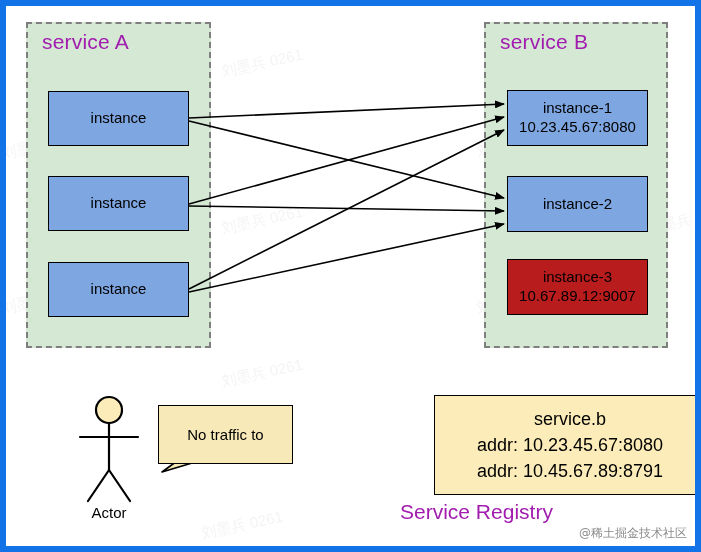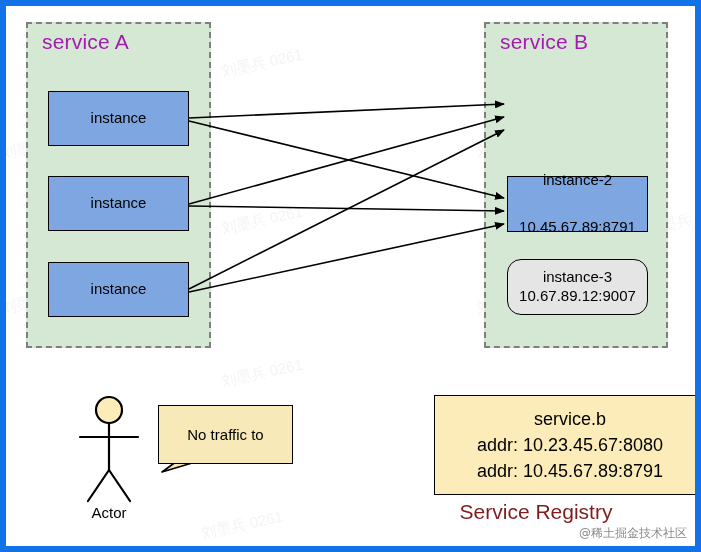--- a/index.html
+++ b/index.html
@@ -46,21 +46,21 @@
     display:flex;
     flex-direction:column;
     align-items:center;
     justify-content:center;
     font-size:15px;
     color:#000;
     line-height:1.25;
     text-align:center;
   }
   .node.blue{background:#7ea6e0;}
-  .node.red{background:#e5e5e5;border-radius:14px;}
+  .node.red{background:#b91c1c;}
   .edges{position:absolute;left:0;top:0;width:689px;height:540px;pointer-events:none;}
   .bubble{
     position:absolute;
     background:#f7eab8;
     border:1.6px solid #000;
     box-sizing:border-box;
     display:flex;
     flex-direction:column;
     align-items:center;
     justify-content:center;
@@ -80,22 +80,22 @@
     justify-content:center;
     font-size:18px;
     line-height:1.45;
     color:#000;
     text-align:center;
     margin-left:34px;
   }
   .registry-label{
     position:absolute;
     font-size:21px;
-    color:#7f1d1d;
-    text-align:center;
+    color:#a21caf;
+    text-align:left;
     width:272px;
   }
   .actor-label{
     position:absolute;
     font-size:15px;
     color:#000;
     text-align:center;
     width:80px;
   }
   .corner-wm{
@@ -135,23 +135,26 @@
     <span>instance</span>
   </div>
   <div class="node blue" style="left:42px;top:256px;width:141px;height:55px;">
     <span>instance</span>
   </div>
 
   <div class="service-box" style="left:478px;top:16px;width:184px;height:326px;">
     <div class="service-title">service B</div>
   </div>
 
+  <div class="node blue" style="left:501px;top:84px;width:141px;height:56px;">
+    <span>instance-1</span>
+    <span>10.23.45.67:8080</span>
+  </div>
   <div class="node blue" style="left:501px;top:170px;width:141px;height:56px;gap:28px;">
     <span>instance-2</span>
-    <span>10.45.67.89:8791</span>
   </div>
   <div class="node red" style="left:501px;top:253px;width:141px;height:56px;">
     <span>instance-3</span>
     <span>10.67.89.12:9007</span>
   </div>
 
   <svg class="edges" viewBox="0 0 689 540">
     <defs>
       <marker id="ah" markerWidth="10" markerHeight="8" refX="9" refY="4" orient="auto" markerUnits="userSpaceOnUse">
         <path d="M0,0 L10,4 L0,8 z" fill="#000"></path>

